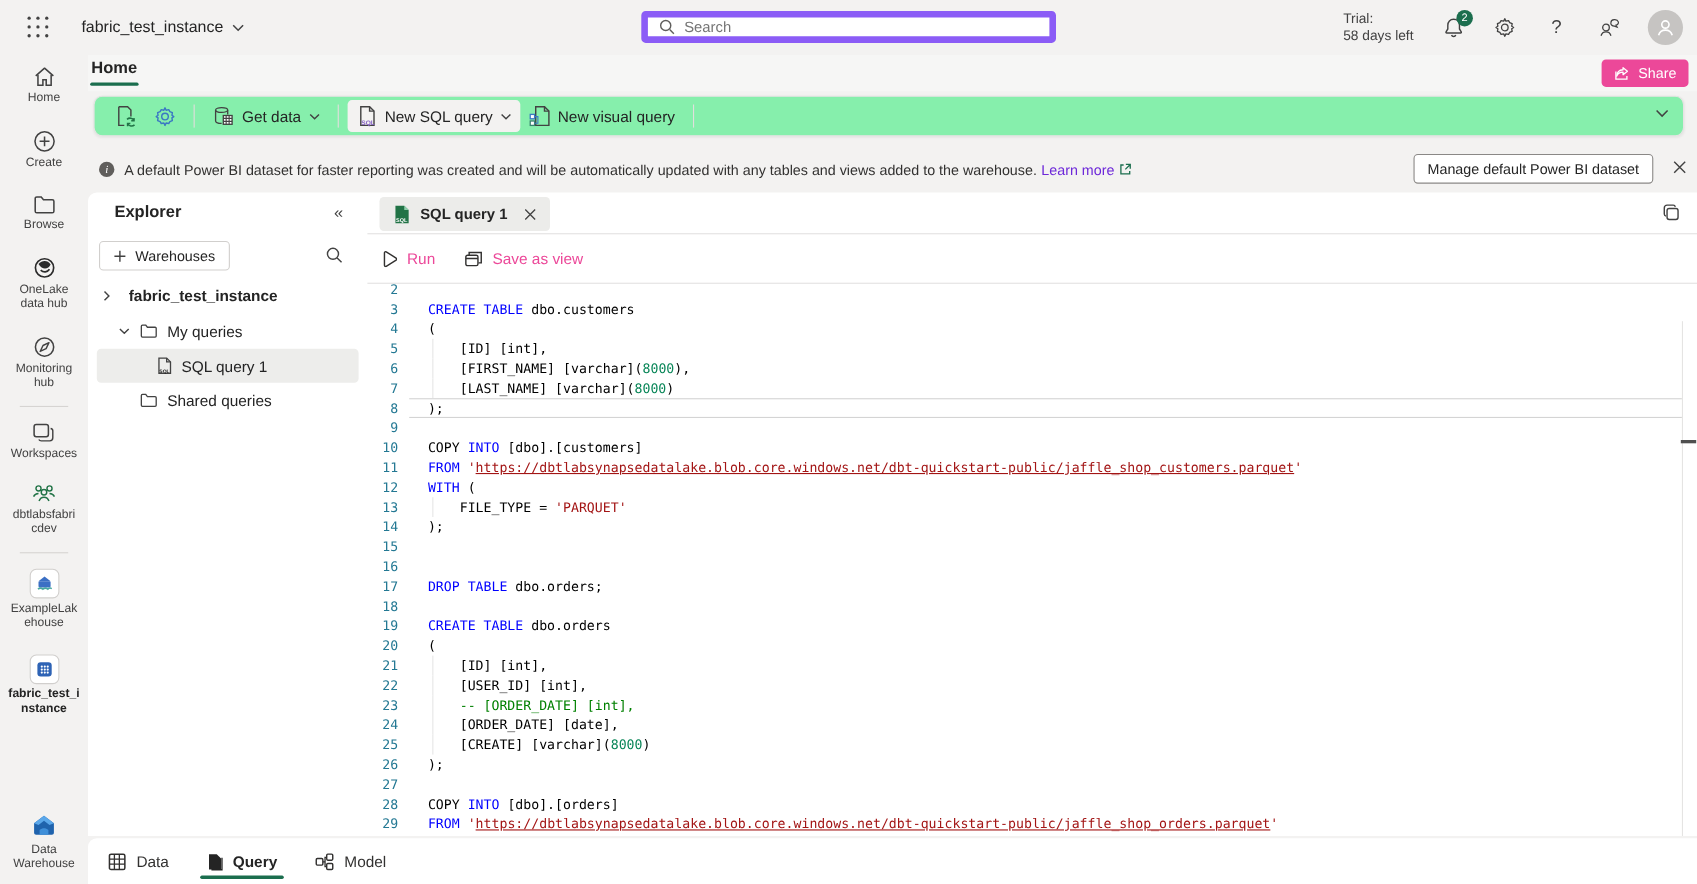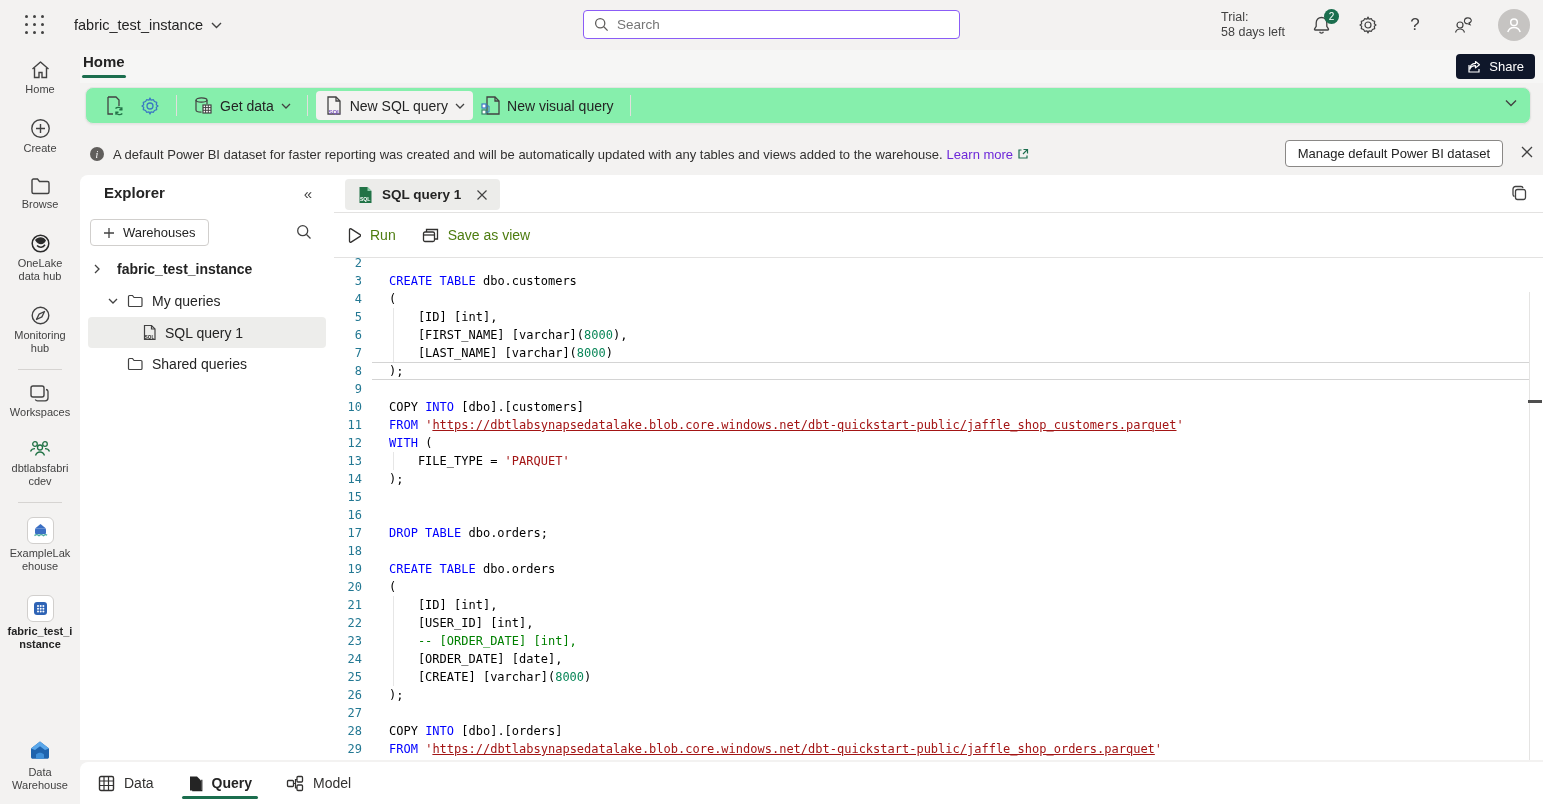--- a/index.html
+++ b/index.html
@@ -5,34 +5,34 @@
   * { margin:0; padding:0; box-sizing:border-box; }
   html,body { width:1543px; height:804px; overflow:hidden; }
   body { font-family:"Liberation Sans","DejaVu Sans",sans-serif; background:#f3f2f1; color:#242424; position:relative; }
   svg { display:block; }
 
   
   .top-bar { position:absolute; left:0; top:0; width:1543px; height:50px; background:#f3f2f1; display:flex; align-items:center; }
   .waffle { width:28px; height:28px; margin-left:21px; display:grid; grid-template-columns:repeat(3,4px); grid-template-rows:repeat(3,4px); gap:4px; place-content:center; cursor:pointer; }
   .waffle i { width:3.2px; height:3.2px; border-radius:50%; background:#424242; }
   .app-title { margin-left:25px; font-size:14.5px; color:#242424; display:flex; align-items:center; gap:8px; cursor:pointer; }
-  .search-box { position:absolute; left:583px; top:10px; width:377px; height:29px; background:#fff; border:1px solid #8b5cf6; border-radius:4px; display:flex; align-items:center; padding-left:10px; gap:8px; }
+  .search-box { position:absolute; left:583px; top:10px; width:377px; height:29px; background:#fff; border:6px solid #8b5cf6; border-radius:4px; display:flex; align-items:center; padding-left:10px; gap:8px; }
   .search-box input { border:none; outline:none; font-size:13.5px; color:#605e5c; width:300px; font-family:inherit; background:transparent; }
   .top-right { position:absolute; right:0; top:0; height:50px; display:flex; align-items:center; gap:25px; padding-right:13px; }
   .trial { font-size:12.5px; color:#424242; line-height:15px; text-align:left; }
   .icon-btn { position:relative; width:22px; height:22px; display:flex; align-items:center; justify-content:center; cursor:pointer; color:#424242; }
   .badge { position:absolute; top:-5px; right:-7px; min-width:15px; height:15px; border-radius:8px; background:#1b6e4e; color:#fff; font-size:10px; display:flex; align-items:center; justify-content:center; padding:0 3px; }
   .help-q { font-size:17px; color:#424242; }
   .avatar { width:32px; height:32px; border-radius:50%; background:#c6c4c2; display:flex; align-items:center; justify-content:center; cursor:pointer; }
 
   
   .tab-row { position:absolute; left:80px; top:50px; width:1463px; height:33px; background:#f6f6f5; }
   .home-tab { position:absolute; left:2px; top:3px; padding:0 1px; font-size:15px; font-weight:700; color:#242424; cursor:pointer; }
   .home-tab::after { content:""; position:absolute; left:0; right:0; bottom:-8px; height:3px; background:#1b6e4e; border-radius:2px; }
-  .share-btn { position:absolute; right:8px; top:4px; height:25px; background:#0f172a; color:#fff; border:none; border-radius:4px; font-size:13px; display:flex; align-items:center; gap:7px; padding:0 11px; cursor:pointer; font-family:inherit; }
+  .share-btn { position:absolute; right:8px; top:4px; height:25px; background:#ec4899; color:#fff; border:none; border-radius:4px; font-size:13px; display:flex; align-items:center; gap:7px; padding:0 11px; cursor:pointer; font-family:inherit; }
 
   
   .ribbon { position:absolute; left:85px; top:87px; width:1446px; height:37px; background:#86efac; border:1px solid #e5e4e3; border-radius:8px; box-shadow:0 1px 2px rgba(0,0,0,.05); display:flex; align-items:center; padding-left:10px; }
   .rb-item { display:flex; align-items:center; gap:7px; font-size:14px; color:#242424; padding:4px 8px; border-radius:4px; cursor:pointer; }
   .rb-item.hl { background:#f3f2f1; }
   .rb-sep { width:1px; height:21px; background:#e1dfdd; margin:0 8px; }
   .rb-chevron { position:absolute; right:13px; top:11px; cursor:pointer; }
 
   
   .banner { position:absolute; left:80px; top:138px; width:1463px; height:32px; display:flex; align-items:center; }
@@ -66,21 +66,21 @@
   .tree-row.sel-row { background:#ededeb; border-radius:4px; margin:0 8px; height:31px; }
   .bold600 { font-weight:700; }
 
   
   .editor-col { position:absolute; left:254px; top:0; width:1209px; height:585px; }
   .qtab-bar { position:absolute; left:0; top:0; right:0; height:38px; border-bottom:1px solid #e3e2e1; }
   .qtab { position:absolute; left:11px; top:4px; height:31px; background:#ececea; border-radius:4px; display:flex; align-items:center; gap:9px; padding:0 12px; font-size:13.5px; font-weight:700; color:#242424; cursor:pointer; }
   .qtab .x { font-weight:400; color:#424242; margin-left:6px; cursor:pointer; }
   .copy-ic { position:absolute; right:15px; top:10px; cursor:pointer; }
   .run-bar { position:absolute; left:0; top:38px; right:0; height:45px; border-bottom:1px solid #e3e2e1; display:flex; align-items:center; gap:26px; padding-left:14px; }
-  .run-item { display:flex; align-items:center; gap:9px; font-size:14px; color:#4d7c0f; cursor:pointer; }
+  .run-item { display:flex; align-items:center; gap:9px; font-size:14px; color:#ec4899; cursor:pointer; }
 
   
   .code-area { position:absolute; left:0; top:79px; right:0; bottom:0; overflow:hidden; font-family:"DejaVu Sans Mono","Liberation Mono",monospace; font-size:12px; }
   .code-line { position:relative; height:18px; display:flex; align-items:center; white-space:pre; }
   .ln { width:28px; text-align:right; color:#237893; flex:none; user-select:none; }
   .code { margin-left:27px; color:#000; }
   .guide { position:absolute; left:59px; top:0; bottom:0; border-left:1px solid #e6e6e6; }
   .code-line.cur::before { content:""; position:absolute; left:38px; right:14px; top:0; bottom:0; border-top:1px solid #d4d4d4; border-bottom:1px solid #d4d4d4; }
   .tok-k { color:#0000ff; } .tok-t { color:#000; } .tok-n { color:#098658; }
   .tok-c { color:#008000; } .tok-s { color:#a31515; } .tok-u { text-decoration:underline; }

